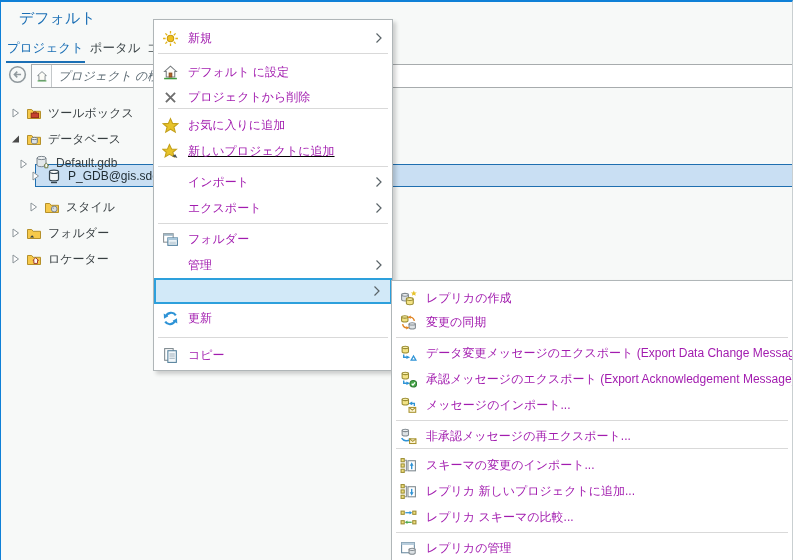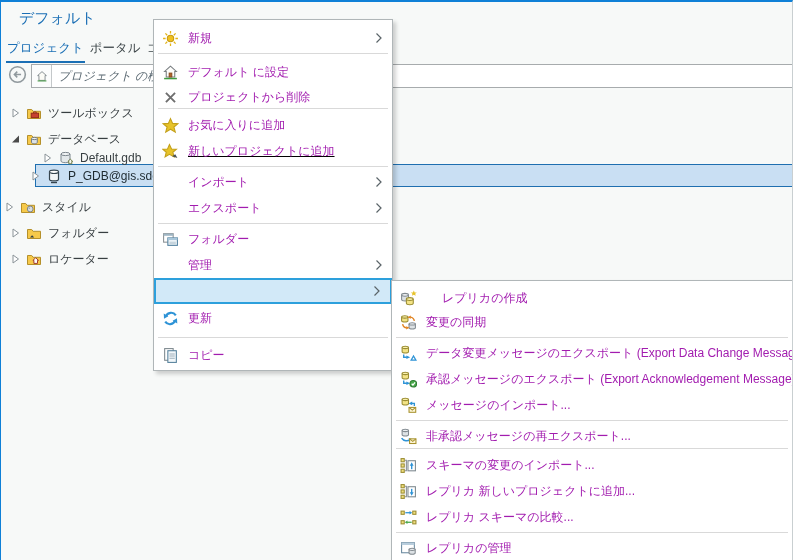--- a/index.html
+++ b/index.html
@@ -95,21 +95,21 @@
     <span class="ticon">
         <svg width="16" height="16" viewBox="0 0 16 16">
           <path d="M1.5 13.5v-9h4.2l1.4 1.8h7.4v7.2z" fill="#f6c94a" stroke="#b5902b"></path>
           <path d="M5.5 7.5v4c0 .7 1.3 1.2 2.9 1.2s2.9-.5 2.9-1.2v-4" fill="#dde2e5" stroke="#757e85"></path>
           <ellipse cx="8.4" cy="7.5" rx="2.9" ry="1.1" fill="#eef1f2" stroke="#757e85"></ellipse>
         </svg>
       </span>
     <span>データベース</span>
   </div>
 
-  <div class="trow" style="left:40px;top:144px;">
+  <div class="trow" style="left:16px;top:144px;align-items:flex-end;">
     <span class="exp">
         <svg width="13" height="12" viewBox="0 0 12 12">
           <polygon points="3.5,2 9,6 3.5,10" fill="#fff" stroke="#8a9398"></polygon>
         </svg>
       </span>
     <span class="ticon">
         <svg width="16" height="16" viewBox="0 0 16 16">
           <path d="M3 4v7c0 1 2 1.7 4.5 1.7S12 12 12 11V4" fill="#e3e8ea" stroke="#7b858c"></path>
           <ellipse cx="7.5" cy="4" rx="4.5" ry="1.6" fill="#f0f3f4" stroke="#7b858c"></ellipse>
           <path d="M12.3 9.2 9.9 11.4h.9v2.4h3v-2.4h.9z" fill="#f7f7ef" stroke="#6d7a46"></path>
@@ -127,21 +127,21 @@
     <span class="ticon">
         <svg width="16" height="16" viewBox="0 0 16 16">
           <path d="M3.5 3.8v7.4c0 1 2 1.7 4.5 1.7s4.5-.7 4.5-1.7V3.8" fill="#f2f5f6" stroke="#35444e" stroke-width="1.2"></path>
           <ellipse cx="8" cy="3.8" rx="4.5" ry="1.7" fill="#fff" stroke="#35444e" stroke-width="1.2"></ellipse>
           <path d="M5 14.6h6" stroke="#35444e" stroke-width="1.2"></path>
         </svg>
       </span>
     <span style="color:#1e2a30;">P_GDB@gis.sde</span>
   </div>
 
-  <div class="trow" style="left:2px;top:193px;">
+  <div class="trow" style="left:26px;top:193px;">
     <span class="exp">
         <svg width="13" height="12" viewBox="0 0 12 12">
           <polygon points="3.5,2 9,6 3.5,10" fill="#fff" stroke="#8a9398"></polygon>
         </svg>
       </span>
     <span class="ticon">
         <svg width="16" height="16" viewBox="0 0 16 16">
           <path d="M1.5 13.5v-9h4.2l1.4 1.8h7.4v7.2z" fill="#f6c94a" stroke="#b5902b"></path>
           <circle cx="10.2" cy="10" r="2.9" fill="#d8dcdf" stroke="#7d868c"></circle>
           <circle cx="9.3" cy="9.2" r=".7" fill="#9aa5ab"></circle>
@@ -319,21 +319,21 @@
             <rect x="5.5" y="3.5" width="8" height="11" fill="#f2f7fa" stroke="#56819c"></rect>
             <path d="M7 6.5h5M7 8.5h5M7 10.5h5" stroke="#9fb0ba"></path>
           </svg>
         </span>
       <span class="ml">コピー</span>
     </div>
   </div>
 
   <div id="sub-menu" class="menu">
 
-    <div class="mrow" style="top:4px;gap:16px;">
+    <div class="mrow" style="top:4px;">
       <span class="mi">
           <svg width="17" height="17" viewBox="0 0 16 16">
             <path d="M1.5 4.5v4.5c0 .8 1.5 1.3 3.3 1.3S8 9.8 8 9V4.5" fill="#dde2e5" stroke="#828a90"></path>
             <ellipse cx="4.7" cy="4.5" rx="3.2" ry="1.3" fill="#eceff1" stroke="#828a90"></ellipse>
             <path d="M6 8.5v4c0 .8 1.5 1.3 3.3 1.3s3.2-.5 3.2-1.3v-4" fill="#f3e386" stroke="#9b8d33"></path>
             <ellipse cx="9.2" cy="8.5" rx="3.2" ry="1.3" fill="#f9f0ad" stroke="#9b8d33"></ellipse>
             <polygon points="13,0.5 13.8,2.3 15.8,2.4 14.3,3.6 14.8,5.5 13,4.4 11.2,5.5 11.7,3.6 10.2,2.4 12.2,2.3" fill="#e7c32a"></polygon>
           </svg>
         </span>
       <span class="ml">レプリカの作成</span>

